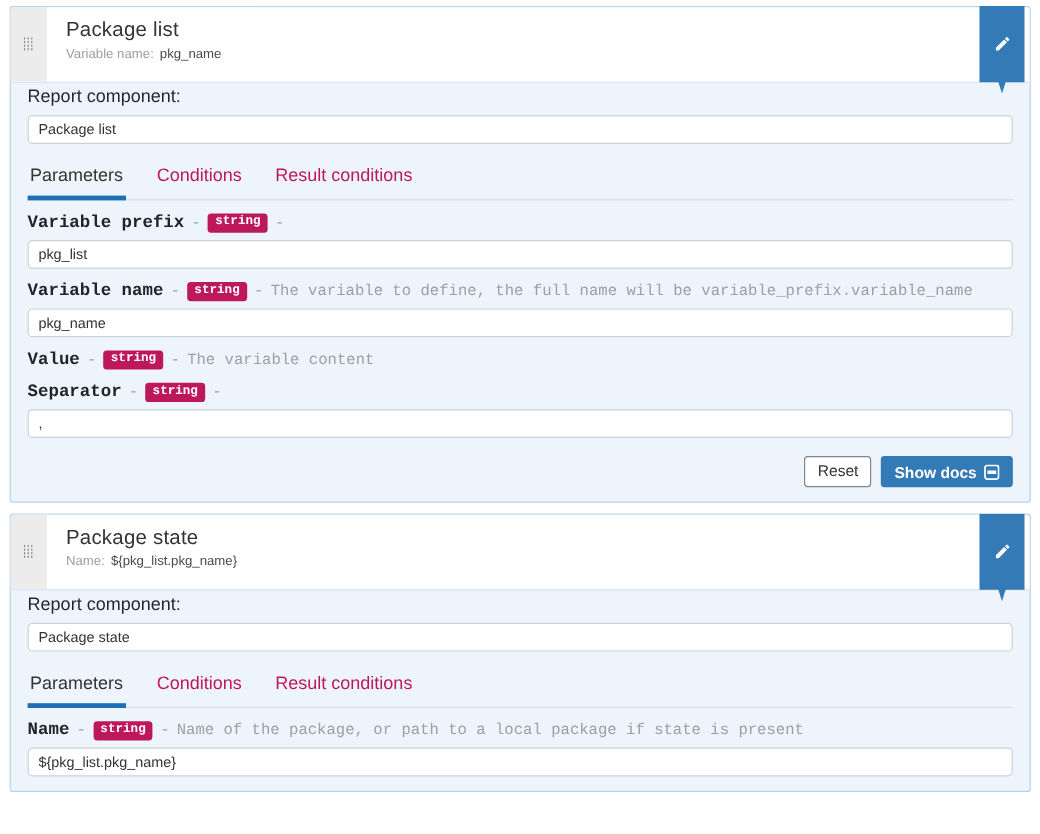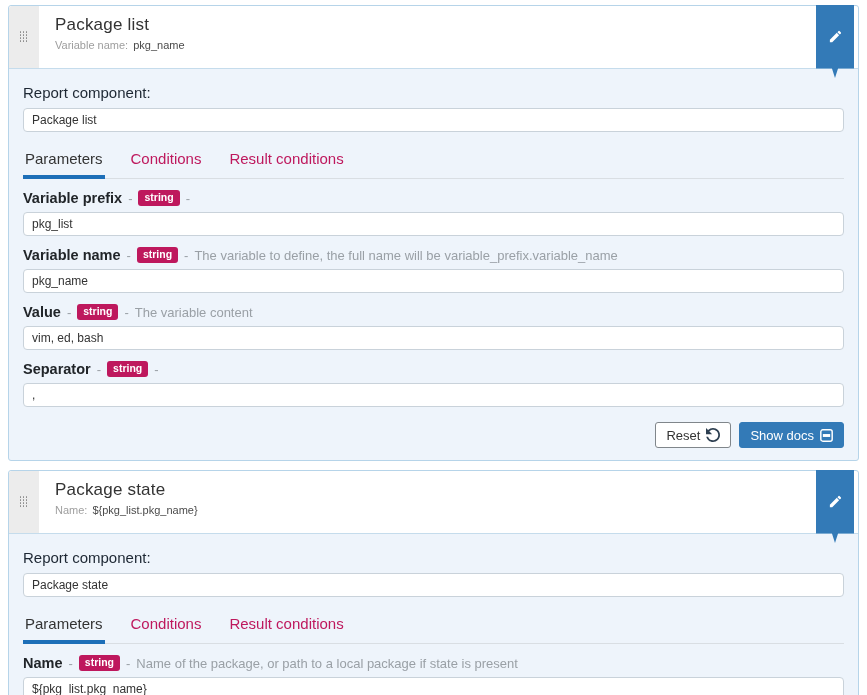--- a/index.html
+++ b/index.html
@@ -20,45 +20,45 @@
   .panel-title { font-size: 17px; color: #333; font-weight: 500; letter-spacing: .2px; }
   .panel-sub { margin-top: 4px; font-size: 11px; color: #9e9e9e; }
   .panel-sub .sub-val { color: #4a4a4a; margin-left: 5px; }
 
   .edit-ribbon { position: absolute; top: -1px; right: 4px; width: 38px; height: 73px;
     background: #337ab7; cursor: pointer; z-index: 5;
     clip-path: polygon(0 0, 100% 0, 100% 87%, 58% 87%, 50% 100%, 42% 87%, 0 87%);
     display: flex; align-items: flex-start; justify-content: center; }
   .edit-ribbon svg { margin-top: 24px; }
 
-  .panel-body { padding: 13px 14px 12px 14px; }
+  .panel-body { padding: 1px 14px 12px 14px; }
   .rc-label { font-size: 15px; color: #1d2733; margin: 2px 0 7px 0; }
   .text-input { width: 100%; height: 24px; border: 1px solid #c9d2da; border-radius: 4px;
     background: #fff; font-size: 12px; color: #333; padding: 0 8px;
     font-family: "Liberation Sans", "DejaVu Sans", sans-serif; outline: none; }
 
   .tabbar { display: flex; gap: 24px; margin-top: 14px; border-bottom: 1px solid #d9dee3; }
   .tab { font-size: 15px; padding: 4px 2px 8px 2px; color: #be185d; cursor: pointer;
     border-bottom: 4px solid transparent; margin-bottom: -1px; }
   .tab.active { color: #333; border-bottom-color: #1d6fb8; }
 
   .param-row { margin-top: 11px; }
-  .param-head { font-size: 13px; color: #9aa0a6; display: flex; align-items: center; gap: 6px;
-    flex-wrap: nowrap; white-space: nowrap; }
+  .param-head { font-size: 13px; color: #9aa0a6; display: flex; gap: 6px;
+    flex-wrap: nowrap; white-space: nowrap; font-family: Liberation Mono, monospace; }
   .param-name { font-size: 14.5px; font-weight: bold; color: #212529; }
   .type-badge { background: #be185d; color: #fff; font-size: 10.5px; font-weight: bold;
     padding: 2px 6px 3px 6px; border-radius: 3px; line-height: 1; }
   .param-row .text-input { margin-top: 6px; }
 
   .footer-row { display: flex; justify-content: flex-end; gap: 8px; margin-top: 15px; }
   .btn { display: inline-flex; align-items: center; gap: 6px; font-size: 13px;
     border-radius: 3px; padding: 4px 10px; cursor: pointer; height: 26px;
     font-family: "Liberation Sans", "DejaVu Sans", sans-serif; }
-  .btn-reset { background: #fff; border: 1px solid #80868b; color: #333; }
-  .btn-docs { background: #337ab7; border: 1px solid #337ab7; color: #fff; }
+  .btn-reset { background: #fff; border: 1px solid #80868b; color: #333; flex-direction: column; }
+  .btn-docs { background: #337ab7; border: 1px solid #337ab7; color: #fff; font-weight: bold; }
 </style>
 </head>
 <body>
 
 <div class="page">
 
   <section class="panel">
     <div class="edit-ribbon">
       <svg width="15" height="15" viewBox="0 0 24 24" fill="#fff">
         <path d="M3 17.25V21h3.75L17.81 9.94l-3.75-3.75L3 17.25zM20.71 7.04c.39-.39.39-1.02 0-1.41l-2.34-2.34a.9959.9959 0 0 0-1.41 0l-1.83 1.83 3.75 3.75 1.83-1.83z"></path>
@@ -120,21 +120,20 @@
       </div>
 
       <div class="param-row">
         <div class="param-head">
           <span class="param-name">Value</span>
           <span>-</span>
           <span class="type-badge">string</span>
           <span>-</span>
           <span>The variable content</span>
         </div>
-        <input class="text-input" type="text" value="vim, ed, bash" style="">
       </div>
 
       <div class="param-row">
         <div class="param-head">
           <span class="param-name">Separator</span>
           <span>-</span>
           <span class="type-badge">string</span>
           <span>-</span>
         </div>
         <input class="text-input" type="text" value="," style="">

